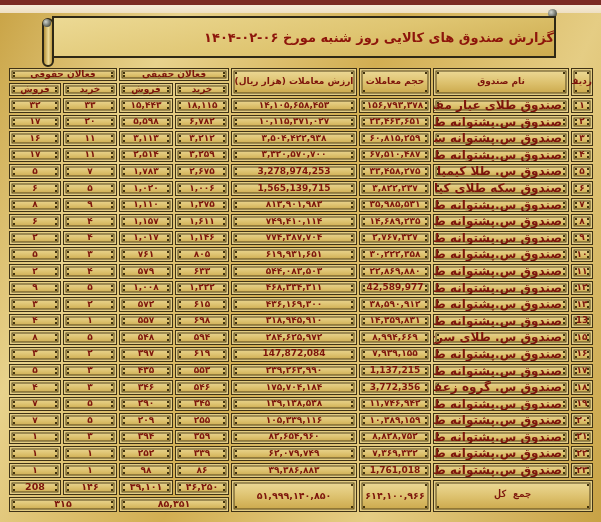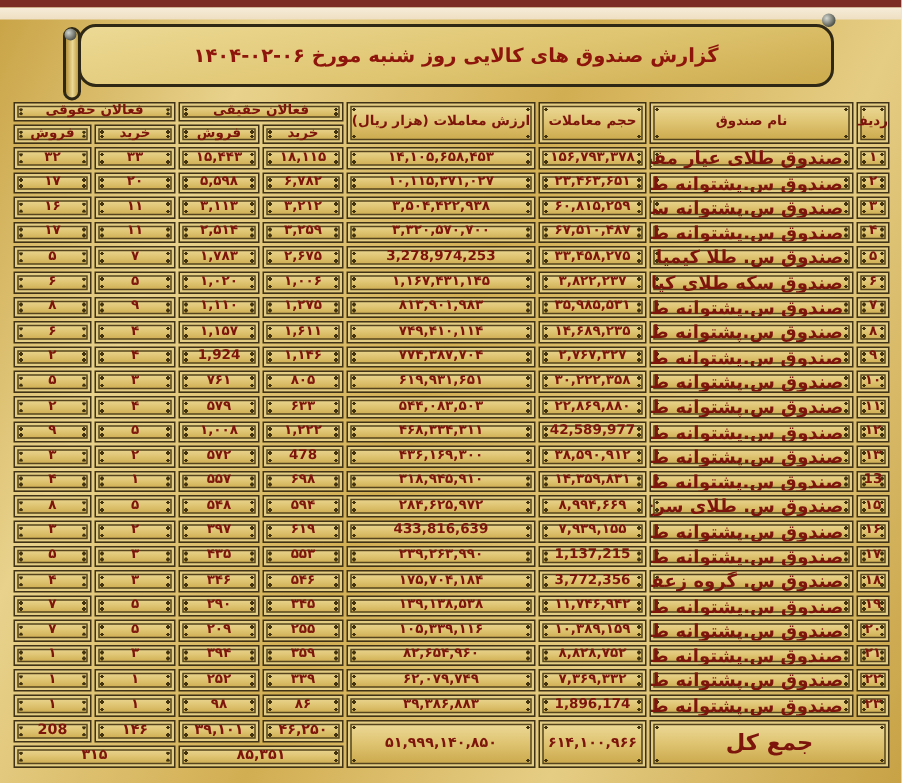--- a/index.html
+++ b/index.html
@@ -11,23 +11,23 @@
   .top-strip{position:absolute;left:0;top:0;width:601px;height:5px;background:#7c2b25;}
   .cream-band{position:absolute;left:0;top:5px;width:601px;height:8px;
     background:linear-gradient(180deg,#f6ecd9,#eedfc2);}
   
   .banner-rod{position:absolute;left:42px;top:18px;width:8px;height:45px;
     border:2px solid #2e2815;border-radius:6px;
     background:linear-gradient(90deg,#b4923a,#ecd995 55%,#c19d42);}
   .rod-pin{position:absolute;left:43px;top:19px;width:8px;height:8px;border-radius:50%;
     background:radial-gradient(circle at 35% 35%,#cfd4cd,#55584f 70%,#2c2d26);}
   .banner{position:absolute;left:52px;top:16px;width:500px;height:38px;
-    border:2px solid #2e2815;border-radius:12px;
+    border:2px solid #2e2815;border-radius:0;
     background:linear-gradient(170deg,#ecd994 0%,#dfc571 55%,#cdab4e 100%);
-    display:flex;align-items:center;justify-content:center;direction:rtl;}
+    display:flex;align-items:center;direction:rtl;}
   .banner-title{color:#8d150b;font-weight:bold;font-size:13px;letter-spacing:0px;}
   .right-pin{position:absolute;left:548px;top:9px;width:9px;height:9px;border-radius:50%;
     background:radial-gradient(circle at 35% 35%,#d4d8d1,#55584f 68%,#2c2d26);}
   
   .table-wrap{position:absolute;left:7px;top:66px;width:588px;direction:rtl;}
   table{border-collapse:separate;border-spacing:2px;width:588px;table-layout:fixed;}
   td,th{
     border:1px solid #3f3216;
     box-shadow:inset 0 0 0 1.5px #e3cd84, inset 0 0 0 2.5px #55441d;
     background:
@@ -37,21 +37,21 @@
       radial-gradient(circle 1.1px at calc(100% - 4px) calc(100% - 4px),#43340f 98%,transparent),
       linear-gradient(180deg,#eedc9b 0%,#dcc06c 55%,#c9a648 100%);
     color:#7d150c;font-weight:bold;font-size:9px;line-height:1.05;
     text-align:center;vertical-align:middle;padding:0;overflow:hidden;white-space:nowrap;
   }
   thead th{height:11px;font-size:9px;}
   tbody td{height:12.4px;}
   td.name-cell{text-align:right;padding-right:6px;font-size:12px;}
   td.num{font-size:9px;}
   tfoot td{height:13px;font-size:9.5px;}
-  tfoot td.grand-label{font-size:15px;}
+  tfoot td.grand-label{font-size:10px;font-family:Liberation Mono, monospace;}
 </style>
 </head>
 <body>
 
 <div class="top-strip"></div>
 <div class="cream-band"></div>
 
 <div class="banner-rod"></div>
 <div class="rod-pin"></div>
 <div class="right-pin"></div>
@@ -135,21 +135,21 @@
           <td class="num">3,278,974,253</td>
           <td class="num">۲,۶۷۵</td>
           <td class="num">۱,۷۸۳</td>
           <td class="num">۷</td>
           <td class="num">۵</td>
         </tr>
         <tr>
           <td class="num">۶</td>
           <td class="name-cell">صندوق سکه طلای کیان(گوهر)</td>
           <td class="num">۳,۸۲۲,۲۳۷</td>
-          <td class="num">۱,۱۶۷,۴۳۱,۱۴۵</td>
+          <td class="num">1,565,139,715</td>
           <td class="num">۱,۰۰۶</td>
           <td class="num">۱,۰۲۰</td>
           <td class="num">۵</td>
           <td class="num">۶</td>
         </tr>
         <tr>
           <td class="num">۷</td>
           <td class="name-cell">صندوق س.پشتوانه طلا دنای زاگرس(جواهر)</td>
           <td class="num">۳۵,۹۸۵,۵۳۱</td>
           <td class="num">۸۱۳,۹۰۱,۹۸۳</td>
@@ -167,21 +167,21 @@
           <td class="num">۱,۱۵۷</td>
           <td class="num">۴</td>
           <td class="num">۶</td>
         </tr>
         <tr>
           <td class="num">۹</td>
           <td class="name-cell">صندوق س.پشتوانه طلای زرافشان(زر)</td>
           <td class="num">۲,۷۶۷,۳۲۷</td>
           <td class="num">۷۷۴,۳۸۷,۷۰۴</td>
           <td class="num">۱,۱۴۶</td>
-          <td class="num">1,924</td>
+          <td class="num">۱,۰۱۷</td>
           <td class="num">۴</td>
           <td class="num">۲</td>
         </tr>
         <tr>
           <td class="num">۱۰</td>
           <td class="name-cell">صندوق س.پشتوانه طلا نهایت نگر(ناب)</td>
           <td class="num">۳۰,۲۲۲,۳۵۸</td>
           <td class="num">۶۱۹,۹۳۱,۶۵۱</td>
           <td class="num">۸۰۵</td>
           <td class="num">۷۶۱</td>
@@ -206,21 +206,21 @@
           <td class="num">۱,۲۲۲</td>
           <td class="num">۱,۰۰۸</td>
           <td class="num">۵</td>
           <td class="num">۹</td>
         </tr>
         <tr>
           <td class="num">۱۳</td>
           <td class="name-cell">صندوق س.پشتوانه طلای لیان(لیان)</td>
           <td class="num">۳۸,۵۹۰,۹۱۲</td>
           <td class="num">۴۳۶,۱۶۹,۳۰۰</td>
-          <td class="num">478</td>
+          <td class="num">۶۱۵</td>
           <td class="num">۵۷۲</td>
           <td class="num">۲</td>
           <td class="num">۳</td>
         </tr>
         <tr>
           <td class="num">13</td>
           <td class="name-cell">صندوق س.پشتوانه طلای ویستا(زیوان)</td>
           <td class="num">۱۴,۳۵۹,۸۳۱</td>
           <td class="num">۳۱۸,۹۴۵,۹۱۰</td>
           <td class="num">۶۹۸</td>
@@ -235,21 +235,21 @@
           <td class="num">۲۸۴,۶۲۵,۹۷۲</td>
           <td class="num">۵۹۴</td>
           <td class="num">۵۴۸</td>
           <td class="num">۵</td>
           <td class="num">۸</td>
         </tr>
         <tr>
           <td class="num">۱۶</td>
           <td class="name-cell">صندوق س.پشتوانه طلای صبا(نفیس)</td>
           <td class="num">۷,۹۳۹,۱۵۵</td>
-          <td class="num">433,816,639</td>
+          <td class="num">147,872,084</td>
           <td class="num">۶۱۹</td>
           <td class="num">۳۹۷</td>
           <td class="num">۲</td>
           <td class="num">۳</td>
         </tr>
         <tr>
           <td class="num">۱۷</td>
           <td class="name-cell">صندوق س.پشتوانه طلا آتش فیروزه(آتش)</td>
           <td class="num">1,137,215</td>
           <td class="num">۲۳۹,۲۶۳,۹۹۰</td>
@@ -304,21 +304,21 @@
           <td class="num">۷,۳۶۹,۳۳۲</td>
           <td class="num">۶۲,۰۷۹,۷۴۹</td>
           <td class="num">۳۳۹</td>
           <td class="num">۲۵۲</td>
           <td class="num">۱</td>
           <td class="num">۱</td>
         </tr>
         <tr>
           <td class="num">۲۳</td>
           <td class="name-cell">صندوق س.پشتوانه طلا گلدیس نوین(گلدیس)</td>
-          <td class="num">1,896,174</td>
+          <td class="num">1,761,018</td>
           <td class="num">۳۹,۳۸۶,۸۸۳</td>
           <td class="num">۸۶</td>
           <td class="num">۹۸</td>
           <td class="num">۱</td>
           <td class="num">۱</td>
         </tr>
       </tbody>
   <tfoot>
     <tr>
       <td colspan="2" rowspan="2" class="grand-label">جمع کل</td>

